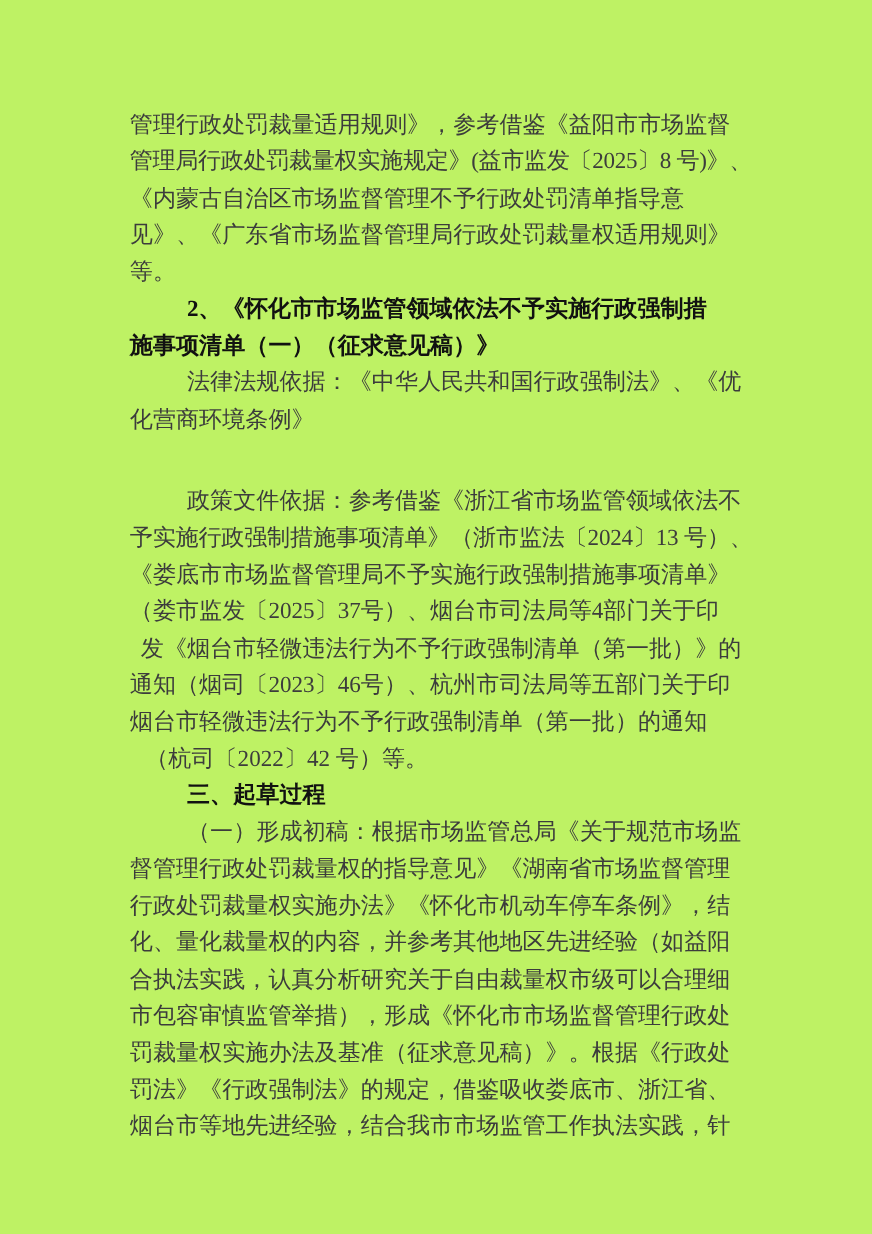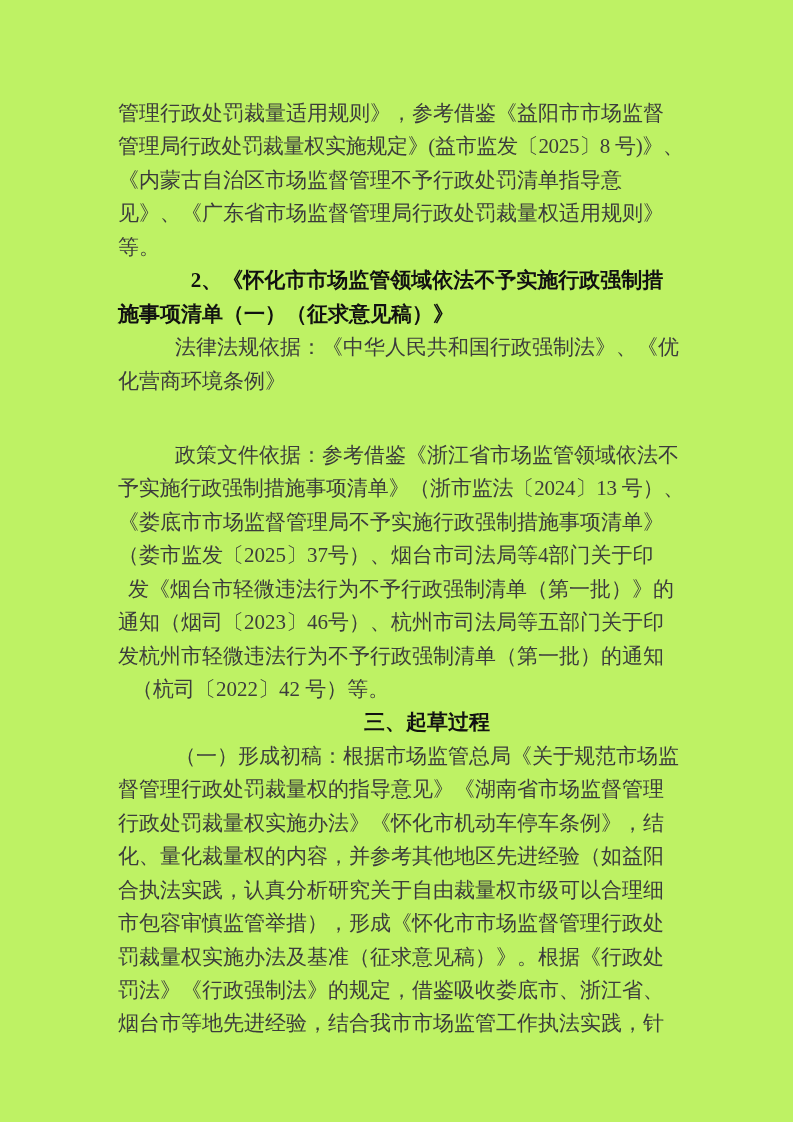--- a/index.html
+++ b/index.html
@@ -28,21 +28,20 @@
     white-space: nowrap;
     color: #3c3c3c;
     text-align: left;
   }
   .b {
     font-weight: bold;
     color: #111111;
   }
   .ind {
     text-indent: 52px;
-    text-align: center;
   }
   .ind-sm {
     text-indent: 14px;
   }
   
 </style>
 </head>
 <body>
 
 <div class="page">
@@ -55,21 +54,21 @@
     <div class="ln j b ind" style="letter-spacing: 0px;">2、《怀化市市场监管领域依法不予实施行政强制措</div>
     <div class="ln b">施事项清单（一）（征求意见稿）》</div>
     <div class="ln j ind" style="letter-spacing: 0px;">法律法规依据：《中华人民共和国行政强制法》、《优</div>
     <div class="ln">化营商环境条例》</div>
     <div class="ln j ind" style="letter-spacing: 0px; margin-top: 41px;">政策文件依据：参考借鉴《浙江省市场监管领域依法不</div>
     <div class="ln j" style="letter-spacing: -0.193548px;">予实施行政强制措施事项清单》（浙市监法〔2024〕13 号）、</div>
     <div class="ln j" style="letter-spacing: 0px;">《娄底市市场监督管理局不予实施行政强制措施事项清单》</div>
     <div class="ln j" style="letter-spacing: 0px;">（娄市监发〔2025〕37号）、烟台市司法局等4部门关于印</div>
     <div class="ln j" style="letter-spacing: 0px; text-align: center;">发《烟台市轻微违法行为不予行政强制清单（第一批）》的</div>
     <div class="ln j" style="letter-spacing: 0px;">通知（烟司〔2023〕46号）、杭州市司法局等五部门关于印</div>
-    <div class="ln j" style="letter-spacing: 0px;">发杭州市轻微违法行为不予行政强制清单（第一批）的通知</div>
+    <div class="ln j" style="letter-spacing: 0px;">烟台市轻微违法行为不予行政强制清单（第一批）的通知</div>
     <div class="ln ind-sm">（杭司〔2022〕42 号）等。</div>
     <div class="ln b ind">三、起草过程</div>
     <div class="ln j ind" style="letter-spacing: 0px;">（一）形成初稿：根据市场监管总局《关于规范市场监</div>
     <div class="ln j" style="letter-spacing: 0px;">督管理行政处罚裁量权的指导意见》《湖南省市场监督管理</div>
     <div class="ln j" style="letter-spacing: 0px;">行政处罚裁量权实施办法》《怀化市机动车停车条例》，结</div>
     <div class="ln j" style="letter-spacing: 0px;">化、量化裁量权的内容，并参考其他地区先进经验（如益阳</div>
     <div class="ln j" style="letter-spacing: 0px;">合执法实践，认真分析研究关于自由裁量权市级可以合理细</div>
     <div class="ln j" style="letter-spacing: 0px;">市包容审慎监管举措），形成《怀化市市场监督管理行政处</div>
     <div class="ln j" style="letter-spacing: 0px;">罚裁量权实施办法及基准（征求意见稿）》。根据《行政处</div>
     <div class="ln j" style="letter-spacing: 0px;">罚法》《行政强制法》的规定，借鉴吸收娄底市、浙江省、</div>

